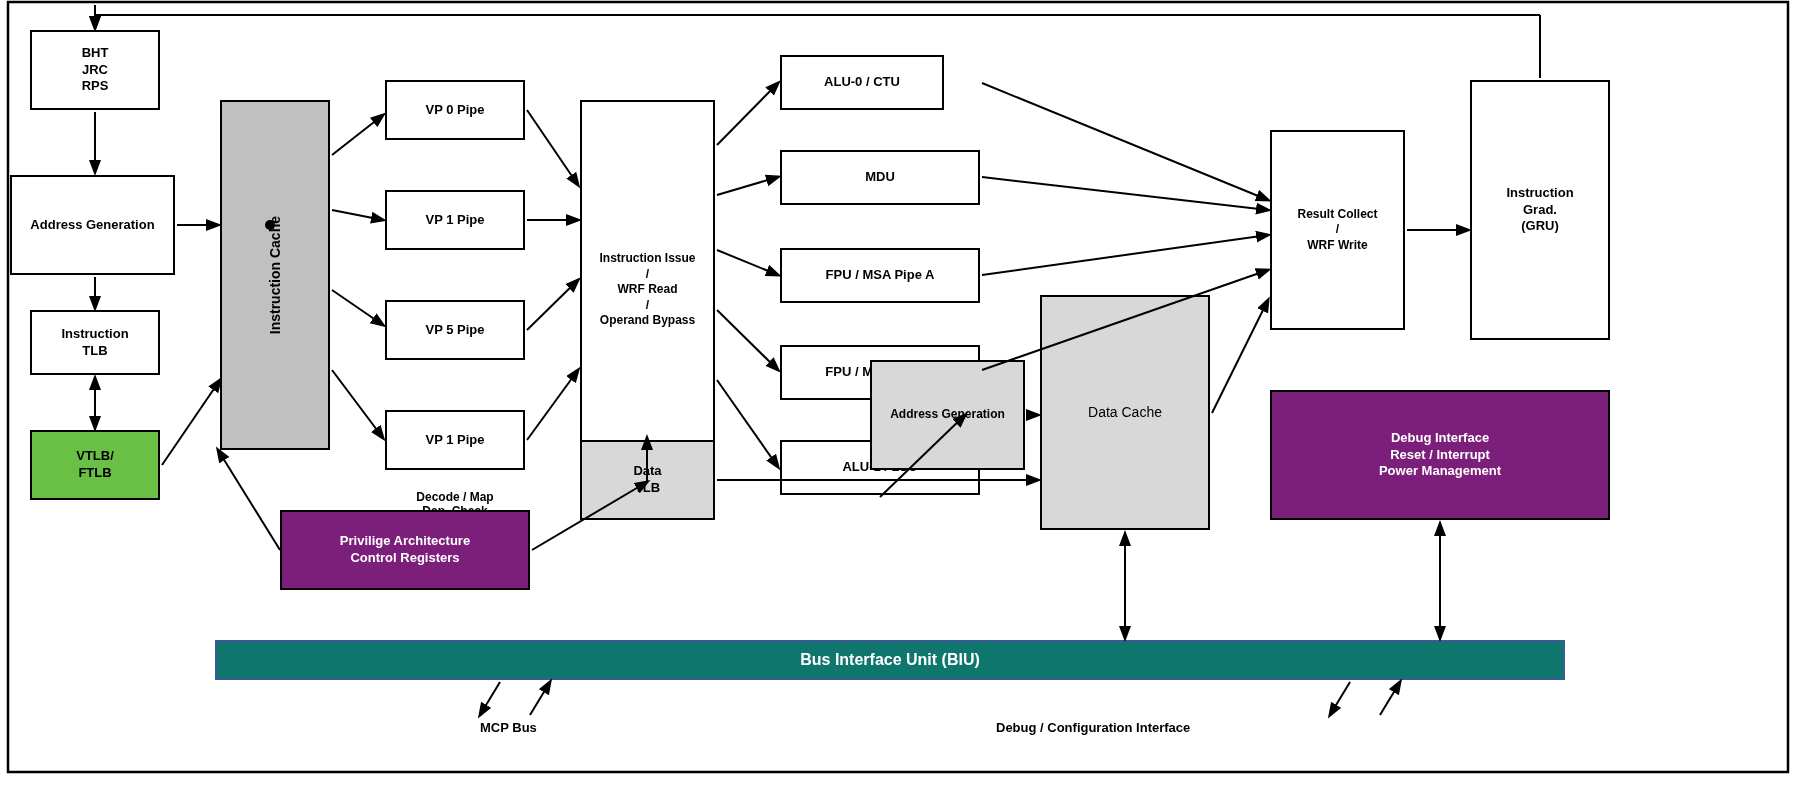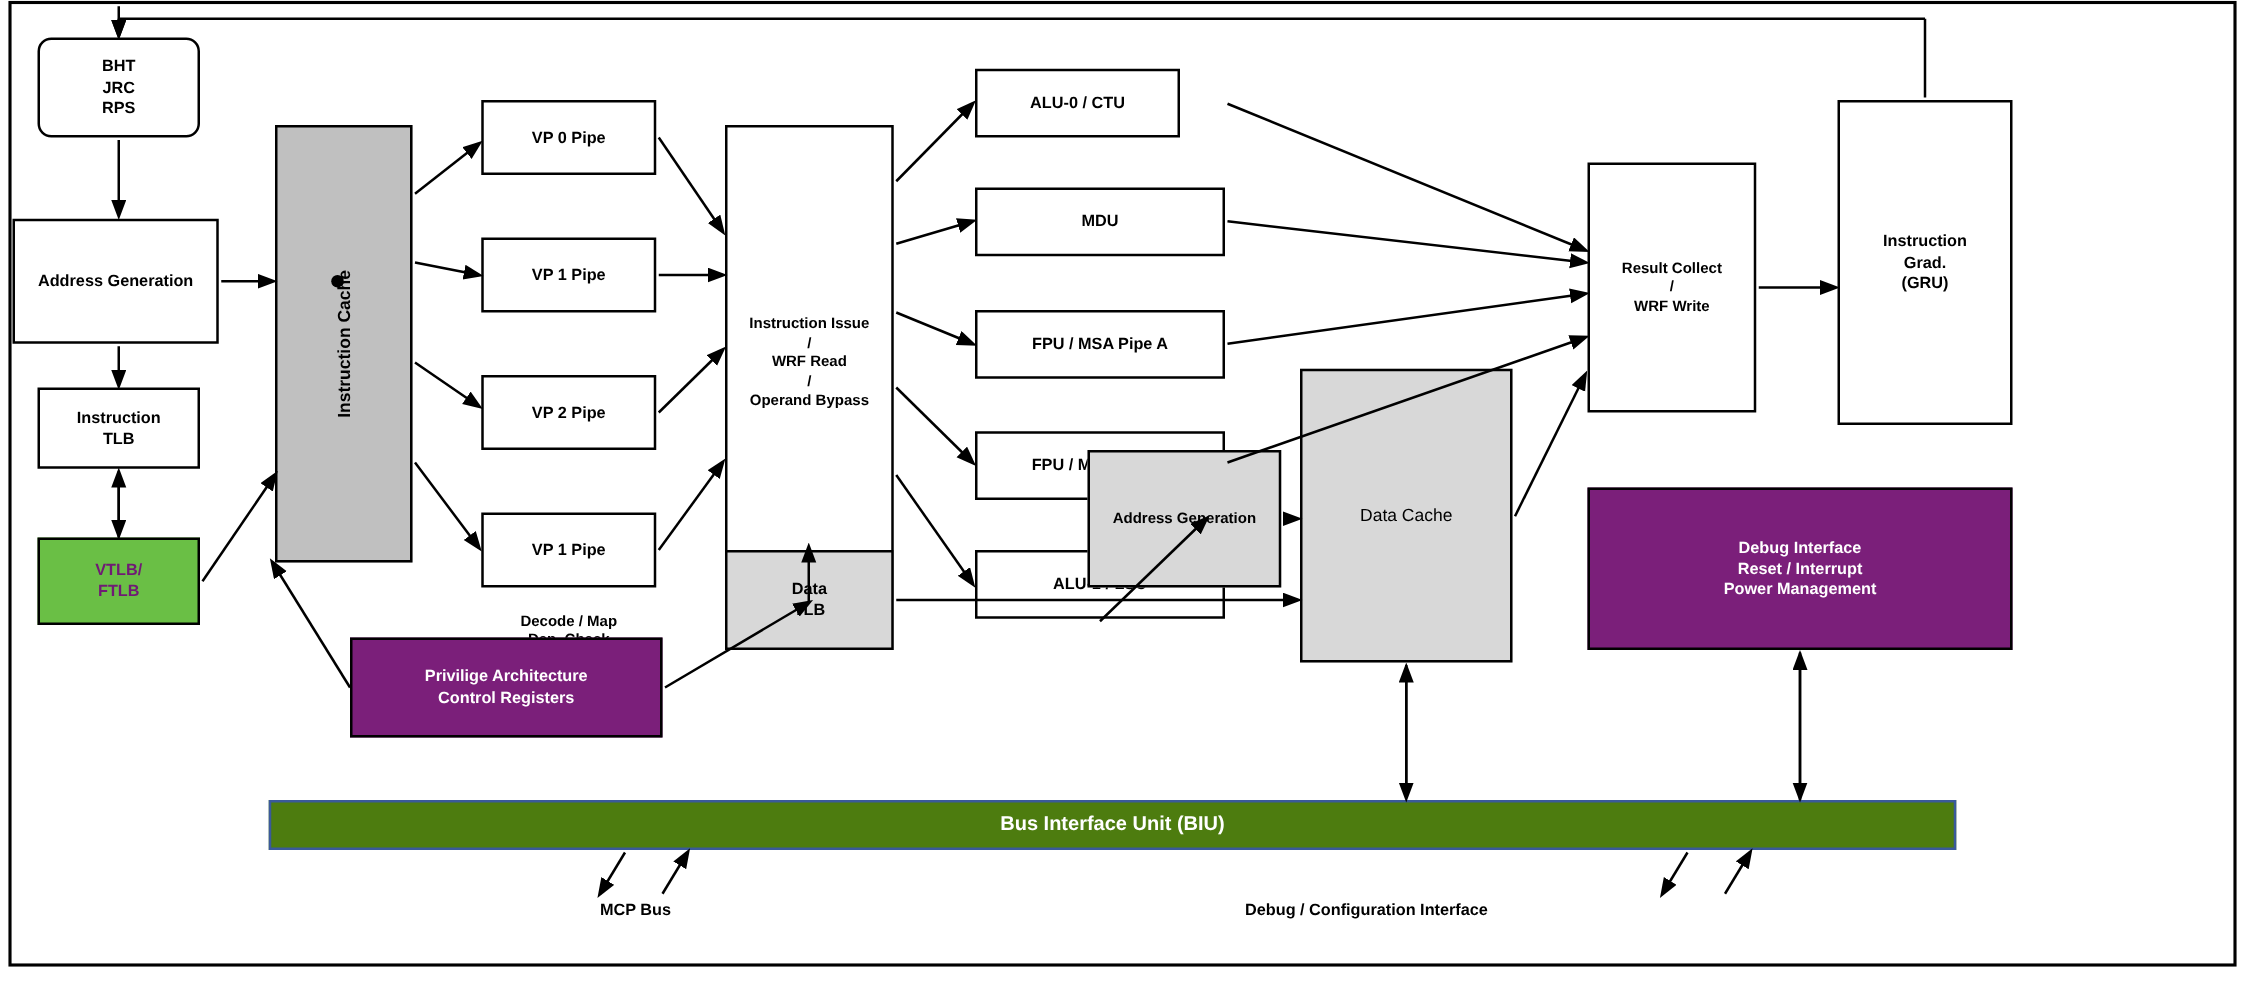--- a/index.html
+++ b/index.html
@@ -45,38 +45,38 @@
     .block-gray {
       background: #c0c0c0;
     }
 
     .block-light-gray {
       background: #d8d8d8;
     }
 
     .block-green {
       background: #6abf45;
-      color: #701a75;
+      color: #000000;
     }
 
     .block-purple {
       background: #7b1f7a;
       color: #fff;
     }
 
     .block-blue-bar {
-      background: #4d7c0f;
+      background: #0f766e;
       color: #fff;
       border: 2px solid #3a5a9a;
     }
 
     
     #block-bht {
       left: 30px; top: 30px;
-      width: 130px; height: 80px; border-radius: 11px;
+      width: 130px; height: 80px;
     }
 
     
     #block-addr-gen {
       left: 10px; top: 175px;
       width: 165px; height: 100px;
     }
 
     
     #block-inst-tlb {
@@ -260,21 +260,21 @@
 
   <div class="block" id="block-vp0">
     <span>VP 0 Pipe</span>
   </div>
 
   <div class="block" id="block-vp1">
     <span>VP 1 Pipe</span>
   </div>
 
   <div class="block" id="block-vp2">
-    <span>VP 2 Pipe</span>
+    <span>VP 5 Pipe</span>
   </div>
 
   <div class="block" id="block-vp3">
     <span>VP 1 Pipe</span>
   </div>
 
   <div id="label-decode">
     <span>Decode / Map<br>Dep. Check</span>
   </div>
 

